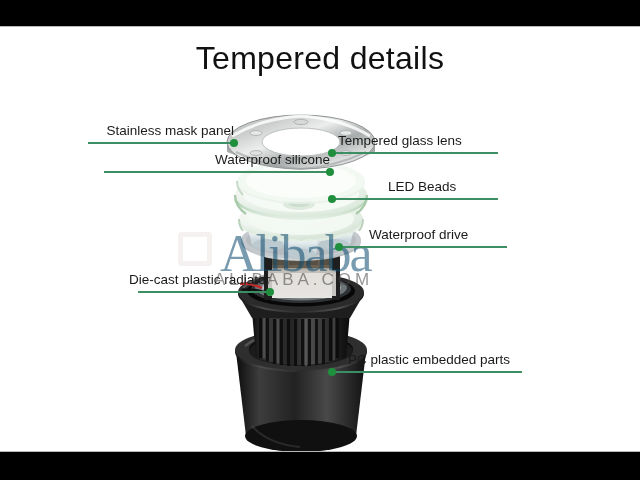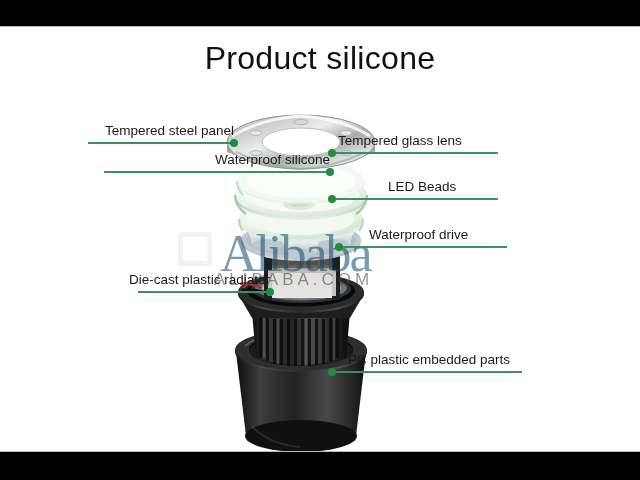--- a/index.html
+++ b/index.html
@@ -338,24 +338,24 @@
         <ellipse cx="301" cy="96" rx="7" ry="2.6" fill="#d7d9d9" stroke="#a7aaaa" stroke-width=".8"></ellipse>
       </g>
     </svg>
 
     <div id="watermark">
       <div class="wm-box"></div>
       <div class="wm-text">Alibaba</div>
       <div class="wm-sub">ALIBABA.COM</div>
     </div>
 
-    <div id="title">Product silicone</div>
+    <div id="title">Tempered details</div>
 
     <div class="callout left" style="left:88px; top:96px; width:146px; height:22px;">
-      <div class="c-label">Tempered steel panel</div>
+      <div class="c-label">Stainless mask panel</div>
       <div class="c-line" style="left:0; width:146px;"></div>
       <div class="c-dot"></div>
     </div>
 
     <div class="callout left" style="left:104px; top:125px; width:226px; height:22px;">
       <div class="c-label">Waterproof silicone</div>
       <div class="c-line" style="left:0; width:226px;"></div>
       <div class="c-dot"></div>
     </div>
 

